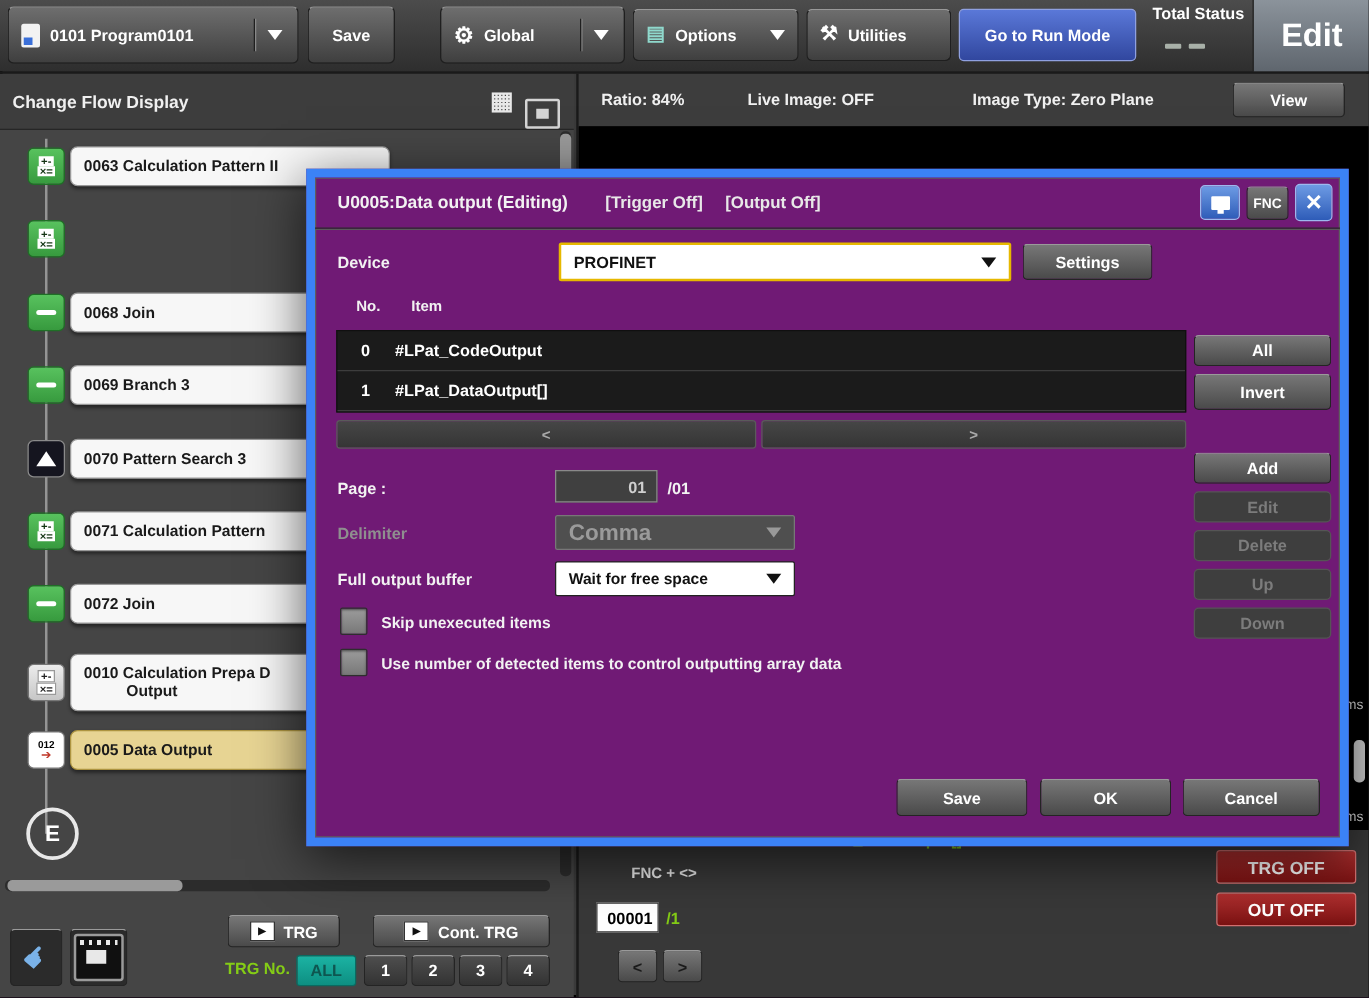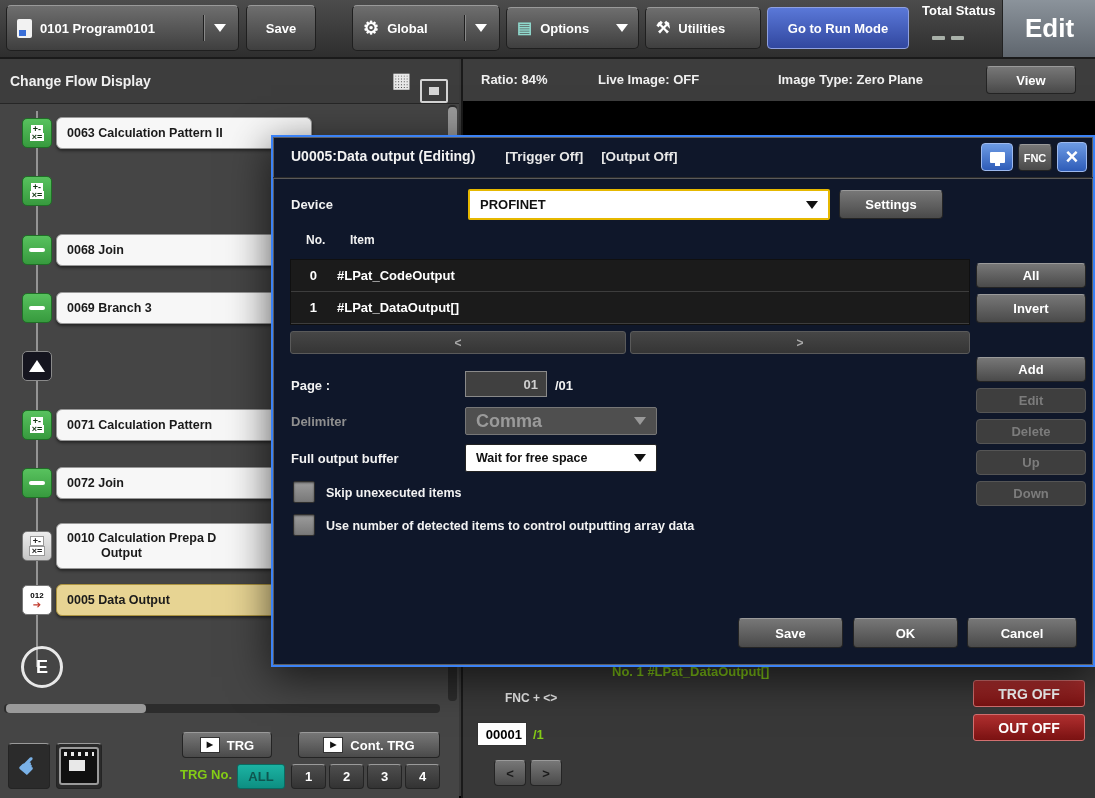--- a/index.html
+++ b/index.html
@@ -97,22 +97,22 @@
 
   
   .right-panel{position:absolute;left:461px;top:59px;width:634px;height:739px;background:#383838;
        border-left:2px solid #1a1a1a;}
   .img-bar{position:absolute;left:0;top:0;width:100%;height:42px;background:#3d3d3d;
        border-bottom:1px solid #222;color:#f0f0f0;font-size:13px;font-weight:bold;}
   .img-area{position:absolute;left:0;top:42px;width:100%;height:563px;background:#000;}
   .white-text{color:#84cc16;font-weight:bold;font-size:13px;}
 
   
-  .dialog{position:absolute;left:245px;top:135px;width:820px;height:528px;background:#0f172a;
-       border:2px solid #3b82f6;box-shadow:0 10px 40px rgba(0,0,0,.65), inset 0 0 0 1px #5e5e5e;z-index:20;margin-left:26px;}
+  .dialog{position:absolute;left:245px;top:135px;width:820px;height:528px;background:#701a75;
+       border:7px solid #3b82f6;box-shadow:0 10px 40px rgba(0,0,0,.65), inset 0 0 0 1px #5e5e5e;z-index:20;}
   .dlg-title{position:absolute;left:0;top:0;width:100%;height:40px;border-bottom:1px solid #2a2a2a;
        box-shadow:0 1px 0 #5a5a5a;}
   .dlg-title-text{position:absolute;left:18px;top:11px;color:#f2f2f2;font-size:14px;font-weight:bold;}
   .dlg-status{color:#e8e8e8;font-size:13.5px;font-weight:bold;}
   .blue-btn{background:linear-gradient(#6d9be4,#2e5cb8);border:1px solid #9db9ee;border-radius:4px;
        display:flex;align-items:center;justify-content:center;color:#fff;cursor:pointer;}
   .monitor-icon{position:relative;width:15px;height:11px;background:#fff;border-radius:1px;}
   .monitor-icon::after{content:"";position:absolute;left:5px;bottom:-3px;width:5px;height:3px;background:#fff;}
   .close-x::before{content:"\00d7";font-size:22px;font-weight:bold;line-height:1;}
   .select{display:flex;align-items:center;justify-content:space-between;padding:0 10px;box-sizing:border-box;cursor:pointer;}
@@ -156,20 +156,21 @@
     <div class="flow-item" style="top:175px">
       <span class="ficon join"></span>
       <span class="flabel">0068 Join</span>
     </div>
     <div class="flow-item" style="top:233px">
       <span class="ficon branch"></span>
       <span class="flabel">0069 Branch 3</span>
     </div>
     <div class="flow-item" style="top:292px">
       <span class="ficon pattern"></span>
+      <span class="flabel">0070 Pattern Search 3</span>
     </div>
     <div class="flow-item" style="top:350px">
       <span class="ficon calc"></span>
       <span class="flabel">0071 Calculation Pattern</span>
     </div>
     <div class="flow-item" style="top:408px">
       <span class="ficon join"></span>
       <span class="flabel">0072 Join</span>
     </div>
     <div class="flow-item two-line" style="top:464px">

